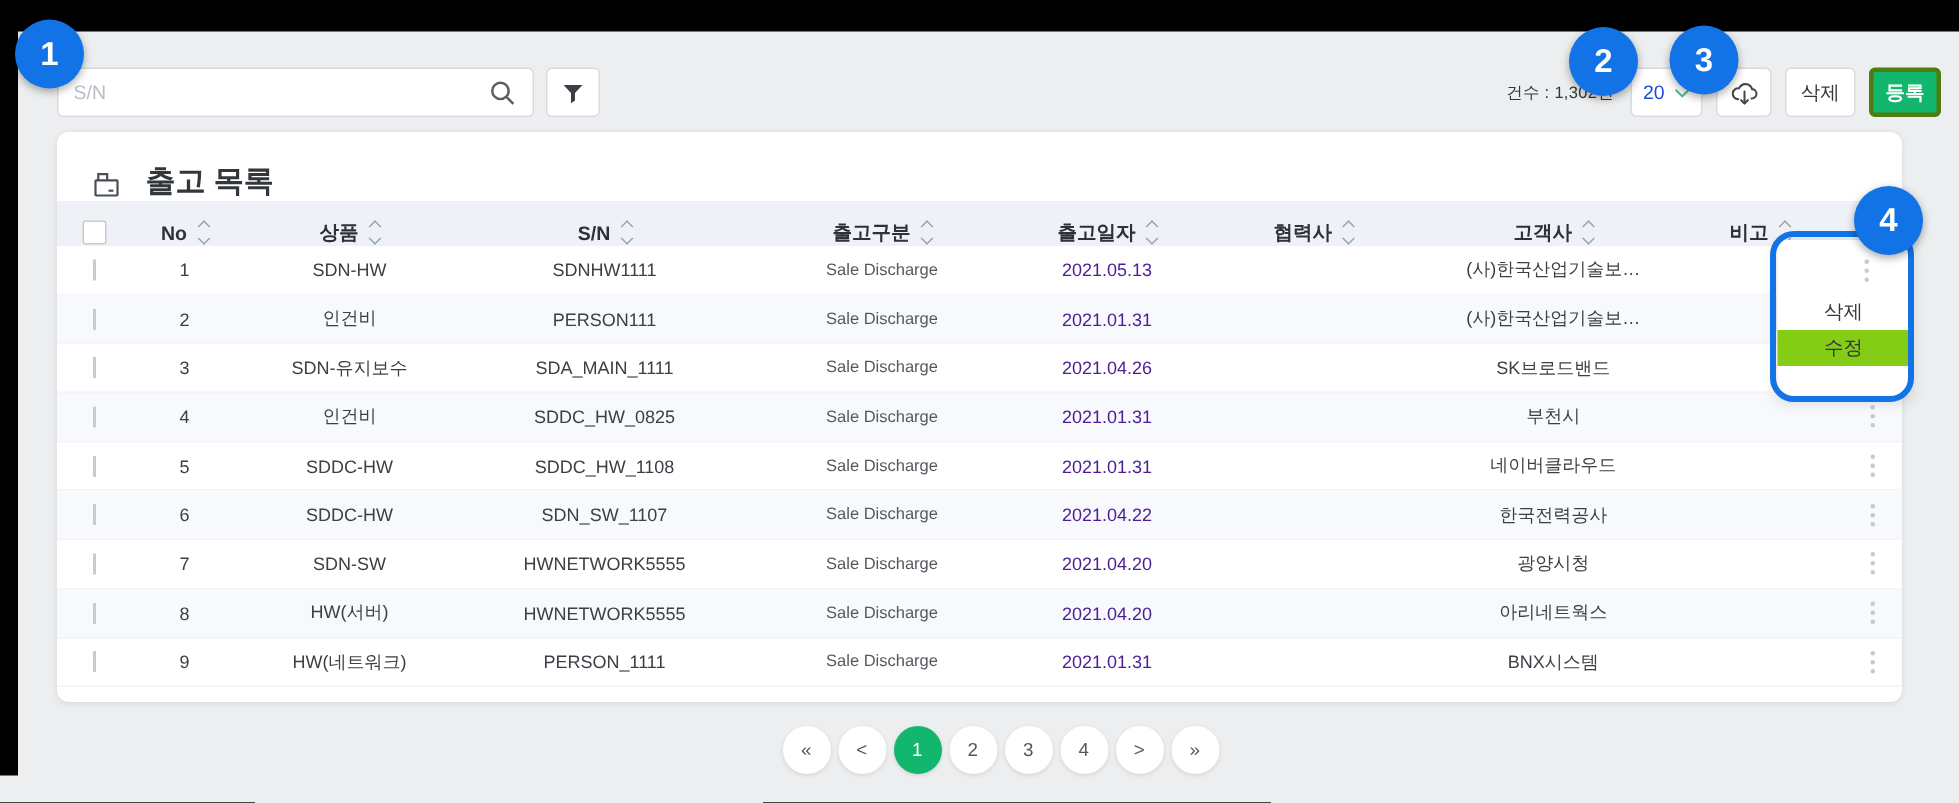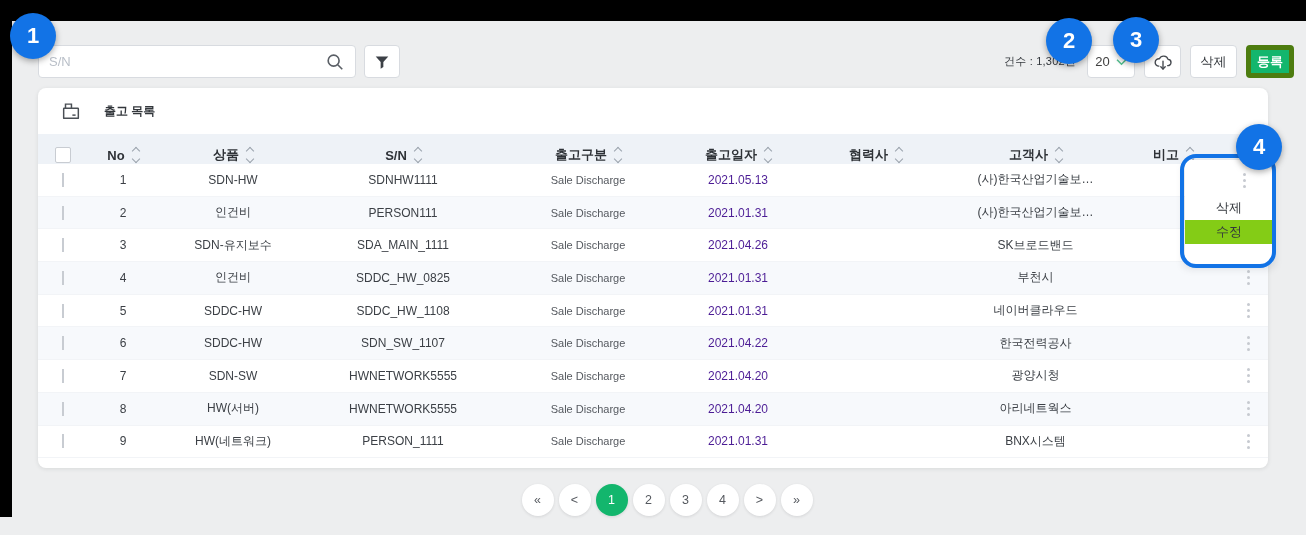--- a/index.html
+++ b/index.html
@@ -13,33 +13,33 @@
              border:1px solid #d8dbe0;border-radius:4px;display:flex;align-items:center;box-sizing:border-box;}
   .searchbox input{flex:1;border:none;outline:none;background:transparent;padding:0 10px;
                    font-size:13px;color:#3c4046;font-family:inherit;}
   .searchbox input::placeholder{color:#b9bfc8;}
   .icon-btn{position:absolute;background:#fff;border:1px solid #d8dbe0;border-radius:4px;
             display:flex;align-items:center;justify-content:center;box-sizing:border-box;cursor:pointer;}
   .filter-btn{left:352px;top:24px;width:36px;height:33px;}
   .right-group{position:absolute;right:28px;top:24px;height:33px;display:flex;align-items:center;gap:9px;}
   .count{font-size:11px;color:#33373c;letter-spacing:.2px;white-space:nowrap;margin-right:2px;}
   .select{width:48px;height:33px;background:#fff;border:1px solid #d8dbe0;border-radius:4px;
-          display:flex;align-items:center;justify-content:center;gap:6px;font-size:13px;color:#404040;
+          display:flex;align-items:center;justify-content:center;gap:6px;font-size:13px;color:#1d4ed8;
           box-sizing:border-box;cursor:pointer;text-align:center;}
   .dl-btn{position:static;width:37px;height:33px;}
   .btn{height:33px;border-radius:4px;font-size:13px;display:flex;align-items:center;justify-content:center;
        box-sizing:border-box;cursor:pointer;font-family:inherit;}
   .btn-white{width:47px;background:#fff;border:1px solid #d8dbe0;color:#33373c;}
-  .btn-green{width:48px;background:#13b66d;border:5px solid #4d7c0f;color:#fff;font-weight:bold;}
+  .btn-green{width:48px;background:#13b66d;border:3px solid #4d7c0f;color:#fff;font-weight:bold;}
 
   
   .card{position:absolute;left:26px;top:67px;width:1230px;height:380px;background:#fff;
         border-radius:8px;box-shadow:0 1px 4px rgba(30,35,40,.10);}
-  .card-title{display:flex;align-items:center;gap:22px;height:46px;padding-left:22px;
-              font-size:12px;font-weight:bold;color:#33373c;}
+  .card-title{display:flex;align-items:flex-end;gap:15px;height:46px;padding-left:22px;
+              font-size:20px;font-weight:bold;color:#33373c;}
   .grid{display:grid;grid-template-columns:50px 70px 150px 190px 180px 120px 155px 165px 110px 40px;
         align-items:center;}
   .thead{height:30px;background:#eef2f7;font-size:13px;font-weight:600;color:#2e3237;}
   .th{display:flex;align-items:center;justify-content:center;cursor:pointer;margin-top:12px;}
   .sort{display:inline-flex;flex-direction:column;gap:2px;margin-left:8px;}
   .sort i{width:5px;height:5px;border:solid #9aa2ac;border-width:0 1.4px 1.4px 0;display:block;}
   .sort .up{transform:rotate(-135deg);}
   .sort .dn{transform:rotate(45deg);}
   .tr{height:31.7px;border-bottom:1px solid #f2f4f7;font-size:12px;color:#3c4046;}
   .tr.alt{background:#f7f9fc;}

